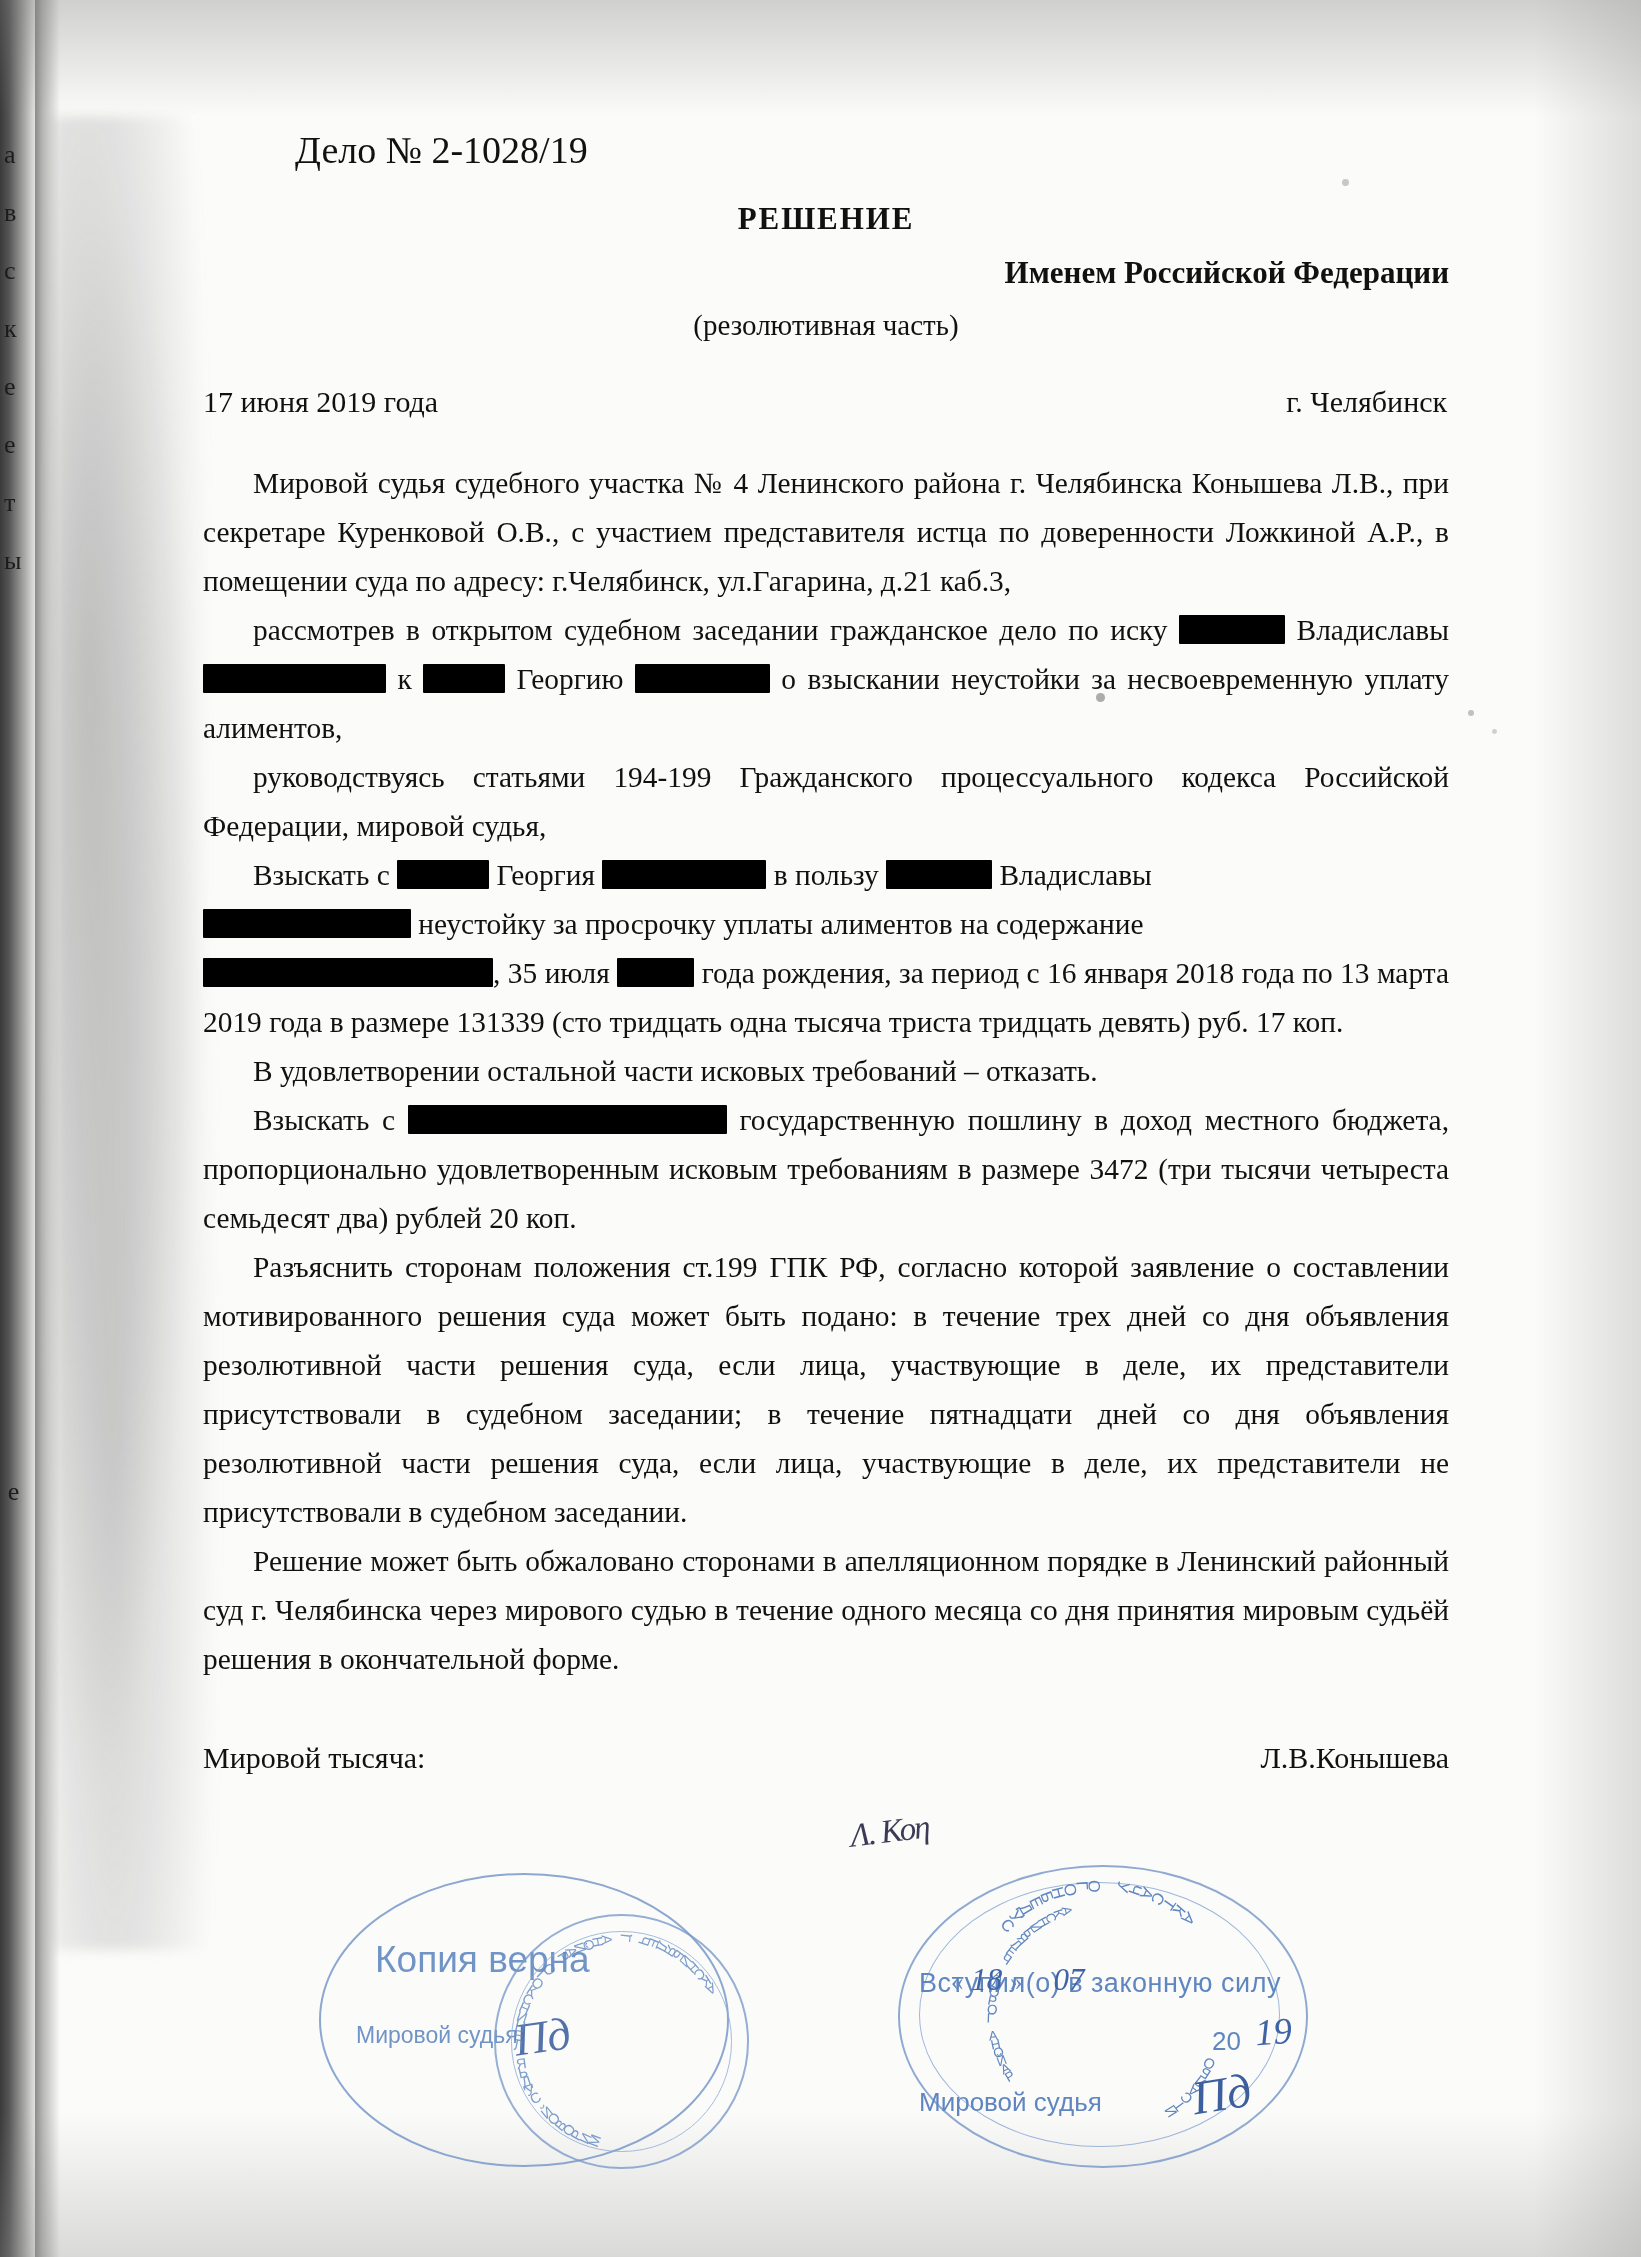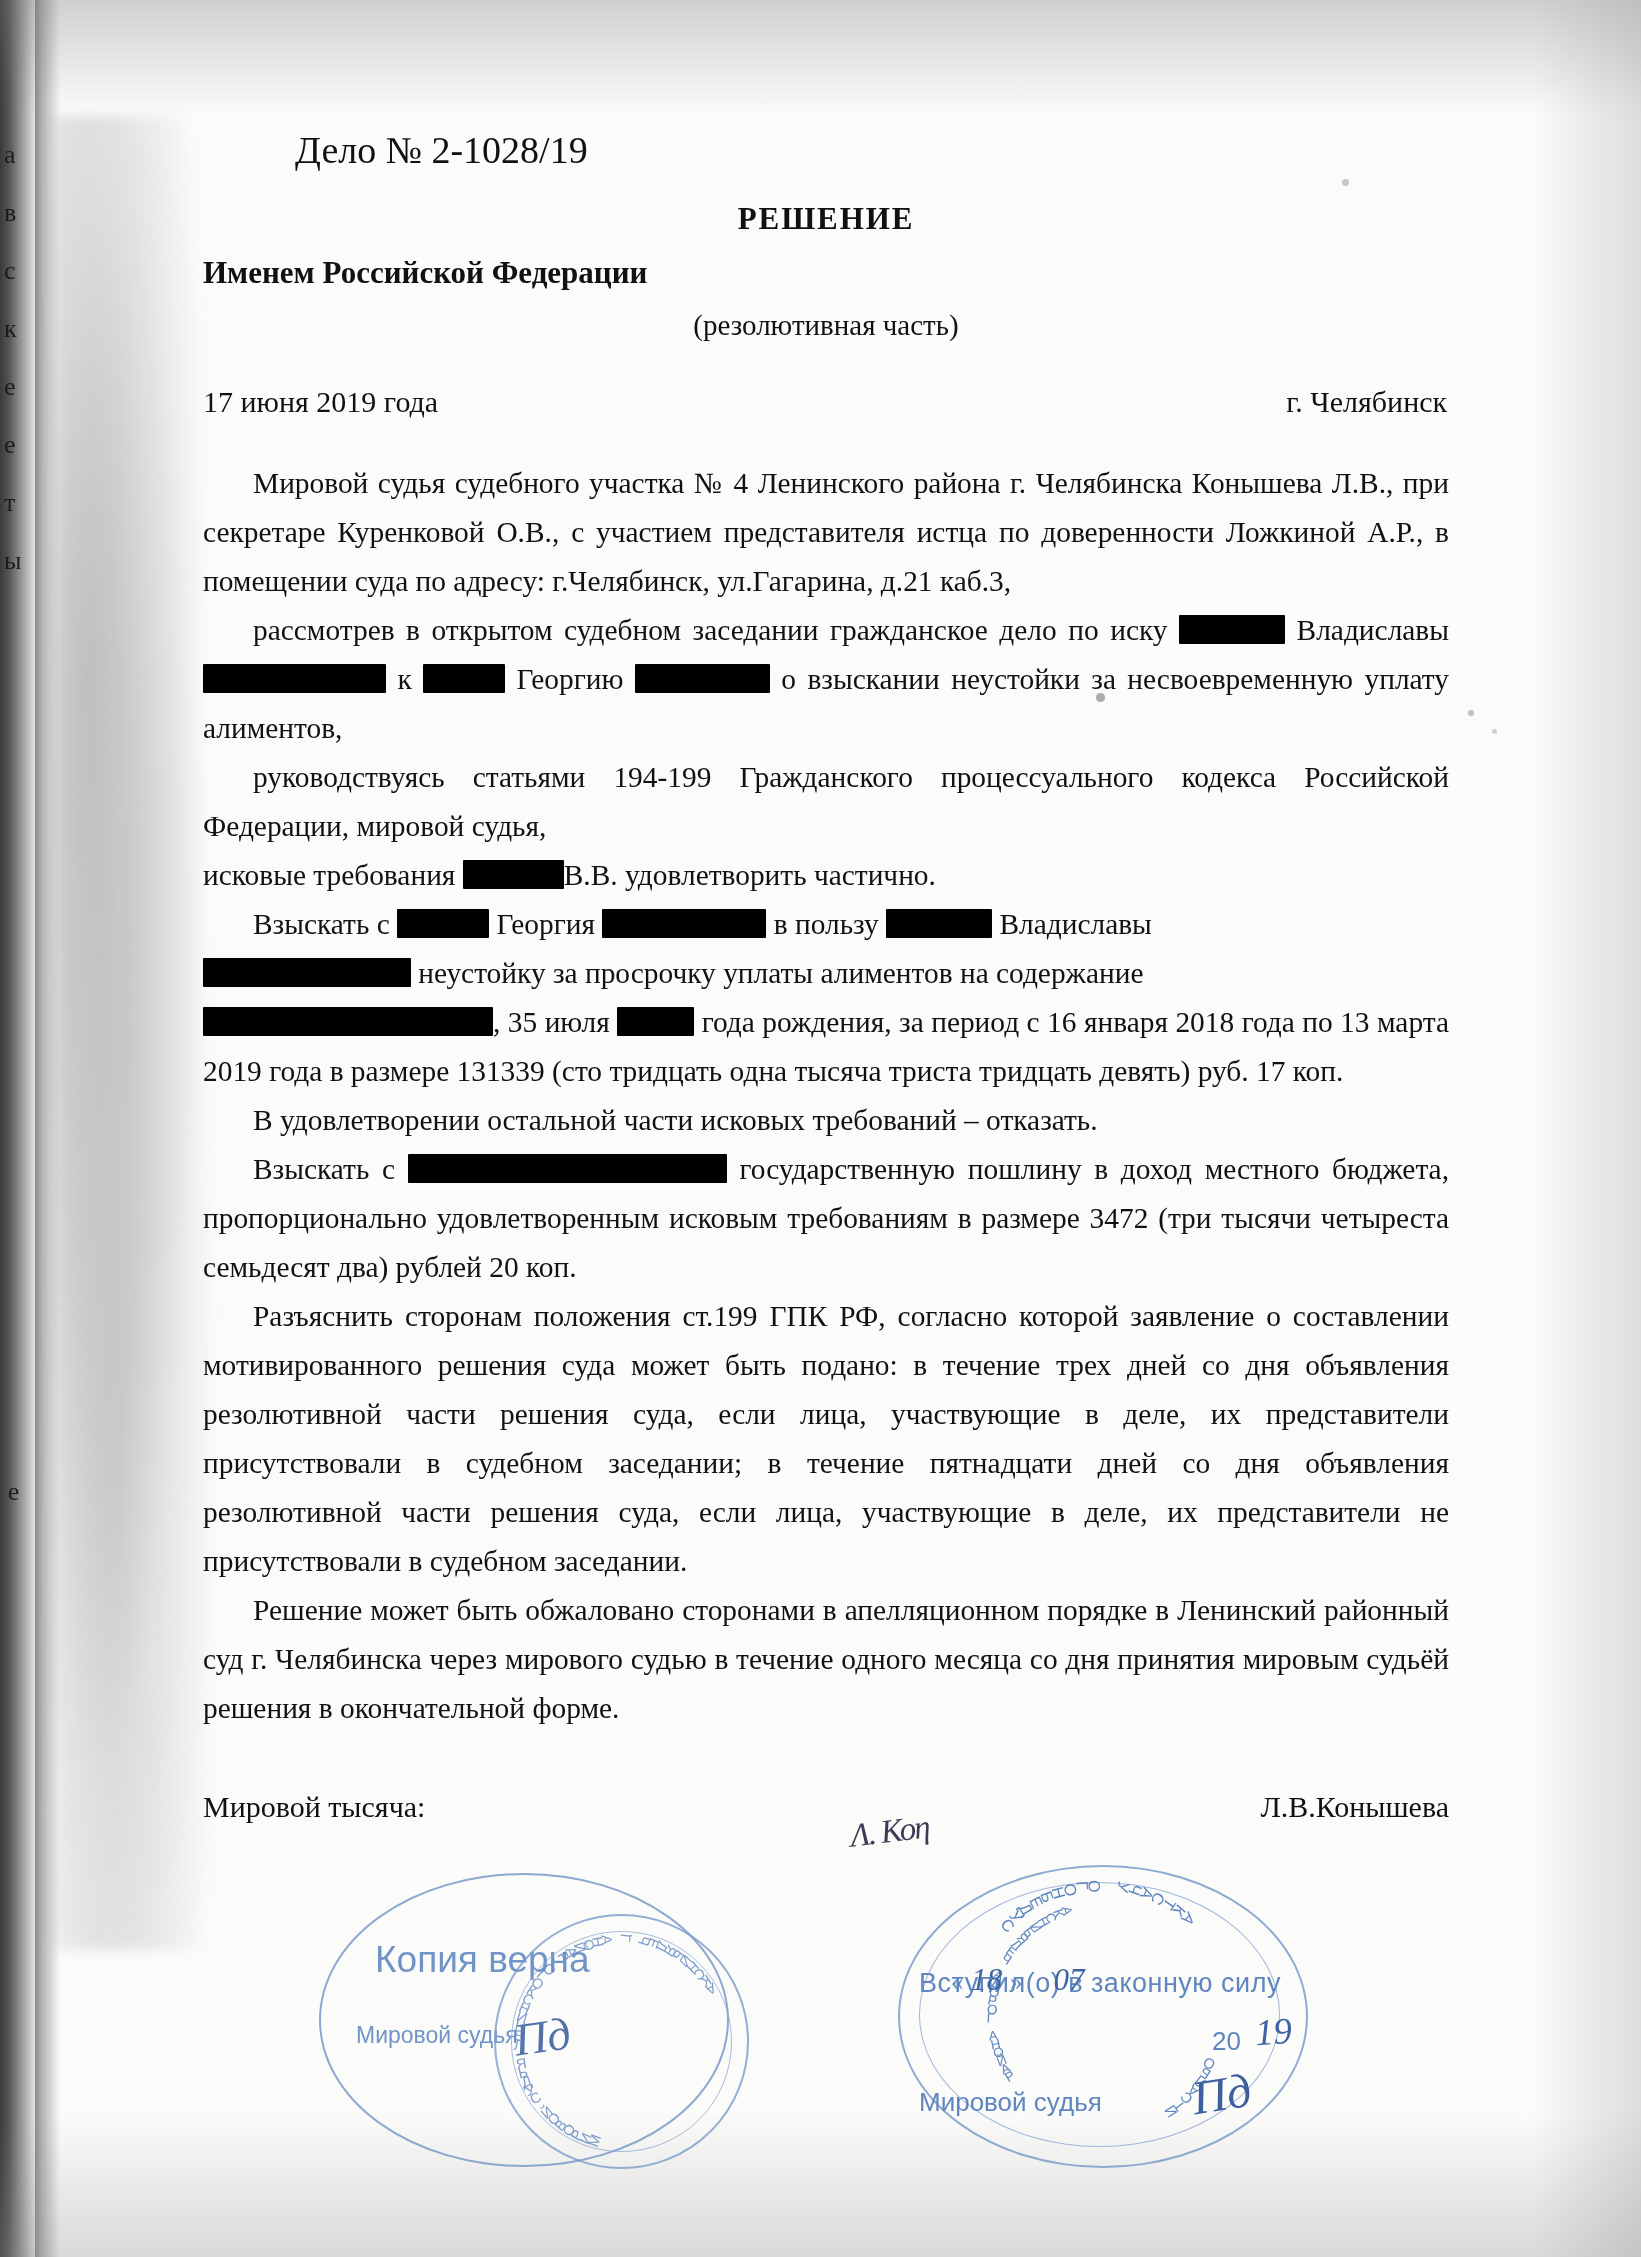--- a/index.html
+++ b/index.html
@@ -99,21 +99,21 @@
     font-size: 38px;
   }
   .title {
     text-align: center;
     font-weight: bold;
     font-size: 31px;
     letter-spacing: 1.9px;
     margin: 0;
   }
   .subtitle {
-    text-align: left;
+    text-align: right;
     font-weight: bold;
     font-size: 31px;
     margin: 5.8px 0 0 0;
   }
   .subtitle2 {
     text-align: center;
     font-size: 29px;
     margin: 3.9px 0 0 0;
   }
   .dateline {
@@ -380,24 +380,20 @@
       <span>к</span>
       <span class="redact" style="width:82px;"></span>
       <span>Георгию</span>
       <span class="redact" style="width:135px;"></span>
       <span>о взыскании неустойки за несвоевременную уплату алиментов,</span>
     </p>
 
     <p class="body indent">руководствуясь статьями 194-199 Гражданского процессуального кодекса Российской Федерации, мировой судья,</p>
 
 
-    <p class="body">
-      <span>исковые требования</span>
-      <span class="redact" style="width:101px;"></span><span>В.В. удовлетворить частично.</span>
-    </p>
 
     <p class="body indent">
       <span>Взыскать с</span>
       <span class="redact" style="width:92px;"></span>
       <span>Георгия</span>
       <span class="redact" style="width:164px;"></span>
       <span>в пользу</span>
       <span class="redact" style="width:106px;"></span>
       <span>Владиславы</span>
       <br>

